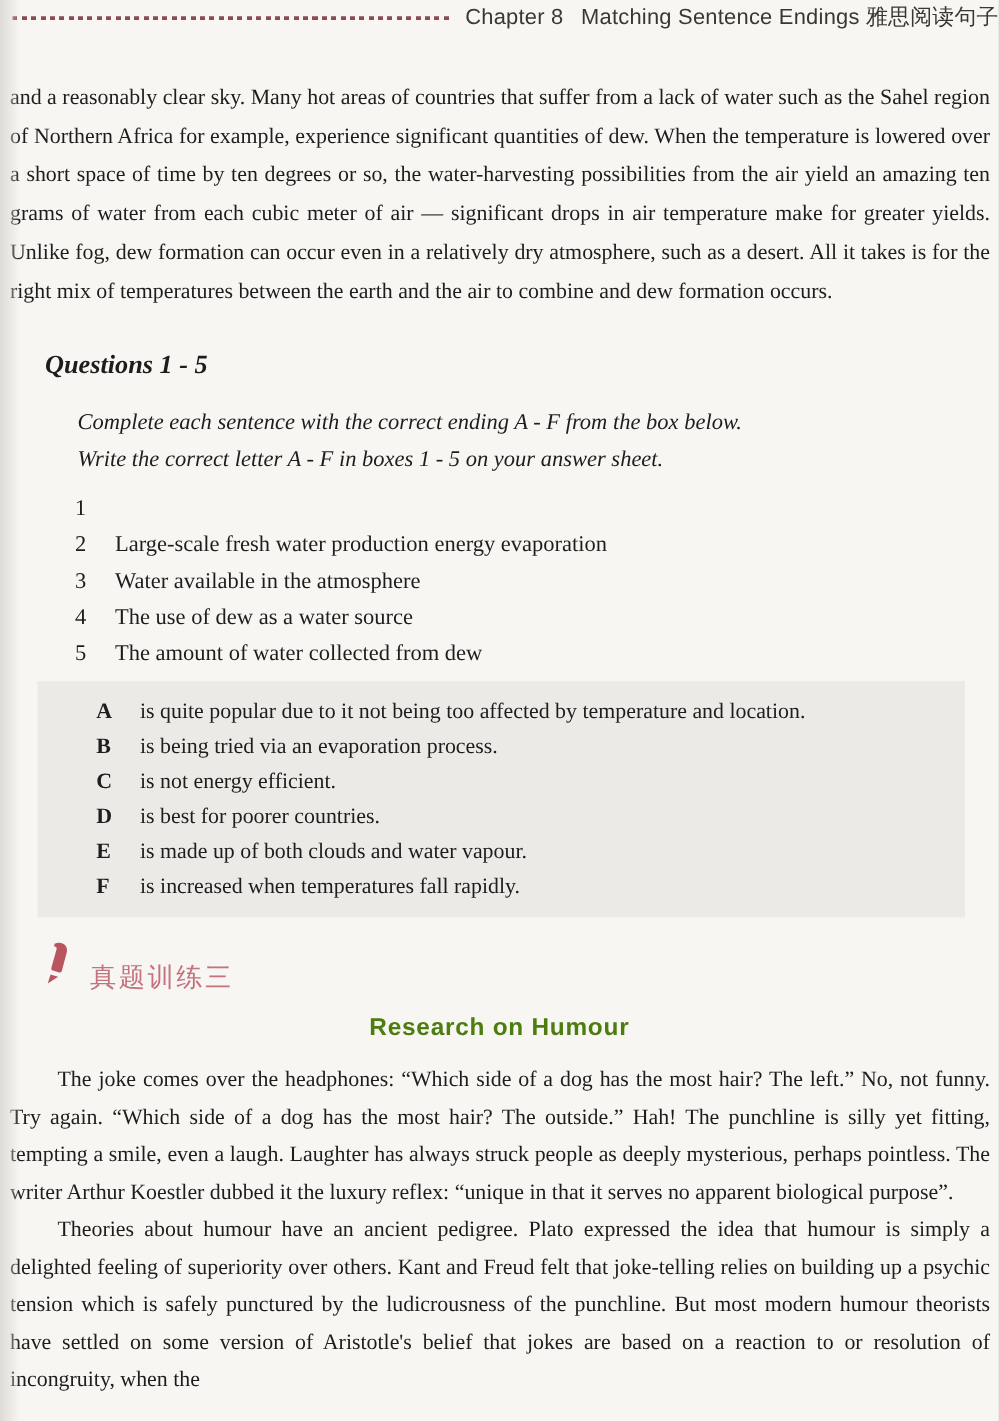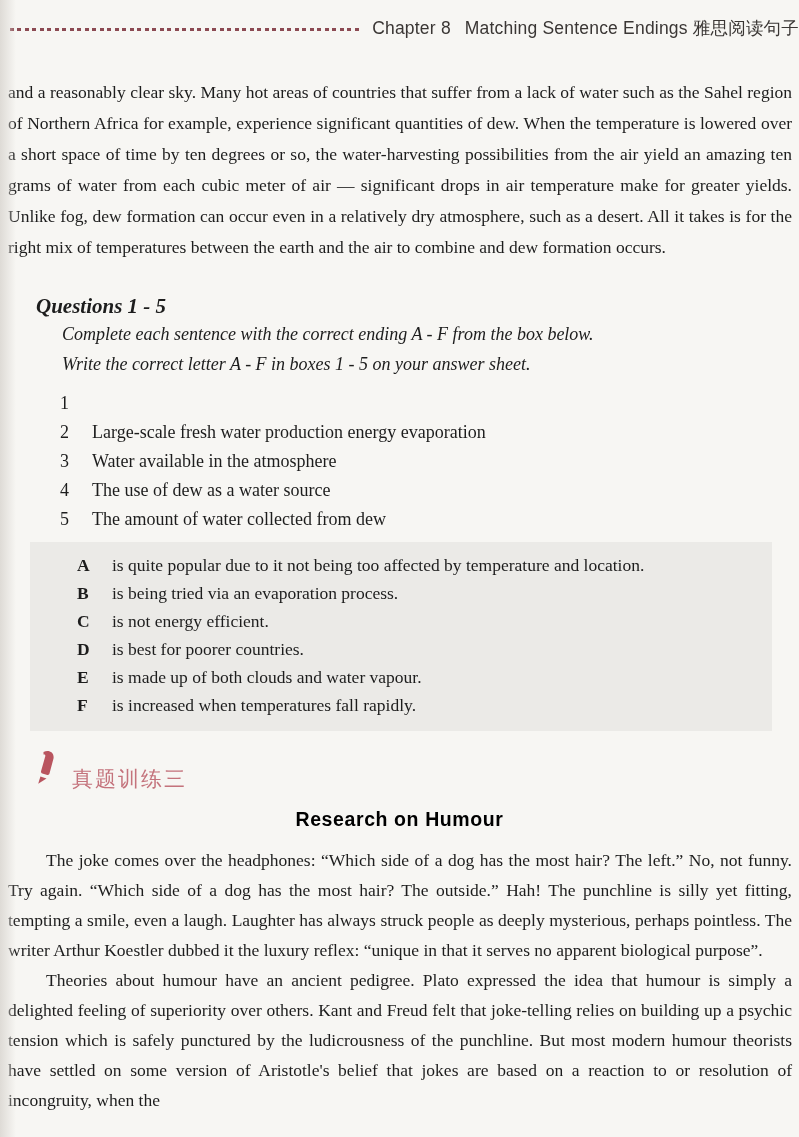--- a/index.html
+++ b/index.html
@@ -22,21 +22,20 @@
     position: absolute;
     left: 0; top: 0; bottom: 0;
     width: 16px;
     background: linear-gradient(90deg, #dedbd6 0%, rgba(247,246,243,0) 100%);
     pointer-events: none;
   }
   
   .chapter-header {
     display: flex;
     align-items: center;
-    padding-top: 15px;
     height: 26px;
     white-space: nowrap;
   }
   .dotted-rule {
     flex: 1 1 auto;
     height: 3px;
     margin: 2px 10px 0 10px;
     background: repeating-linear-gradient(90deg, #8c4a52 0px, #8c4a52 4px, rgba(0,0,0,0) 4px, rgba(0,0,0,0) 7.5px);
   }
   .chapter-title {
@@ -61,21 +60,21 @@
     font-weight: bold;
     font-style: italic;
     line-height: 1;
   }
   .instr {
     margin: 0 0 0 62px;
     font-style: italic;
     font-size: 18px;
     line-height: 30px;
   }
-  .instr.first { margin-top: 2px; }
+  .instr.first { margin-top: 20px; }
   .q-list { margin: 10px 0 0 60px; }
   .q-item {
     display: flex;
     font-size: 18px;
     line-height: 29px;
   }
   .q-num { flex: 0 0 32px; }
   
   .options-box {
     margin: 8px 27px 0 30px;
@@ -102,21 +101,21 @@
     color: #c4737c;
     letter-spacing: 2px;
   }
   
   .article-title {
     margin: 15px 0 0 0;
     text-align: center;
     font-family: "Liberation Sans", sans-serif;
     font-weight: bold;
     font-size: 19.5px;
-    color: #000000;
+    color: #4d7c0f;
     letter-spacing: 0.6px;
   }
   .article-para {
     margin: 14px 7px 0 8px;
     font-size: 17.5px;
     line-height: 30px;
     text-align: justify;
     text-indent: 38px;
   }
   .article-para + .article-para { margin-top: 0; }

